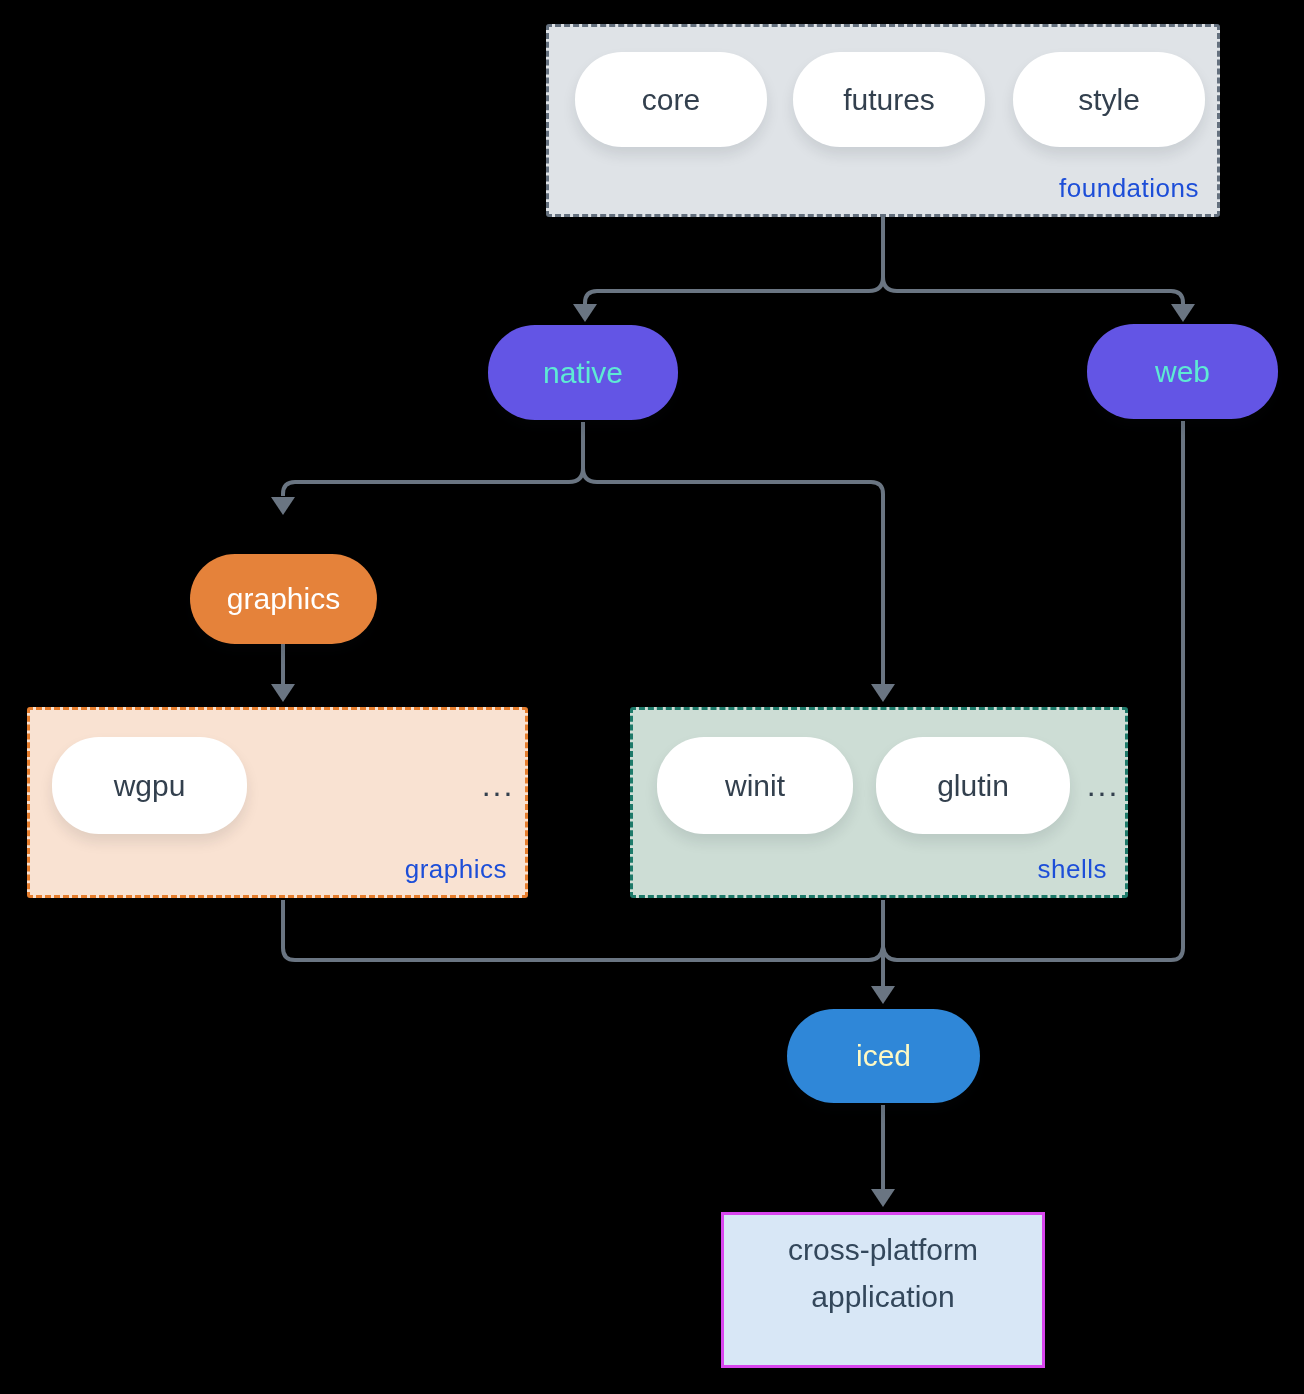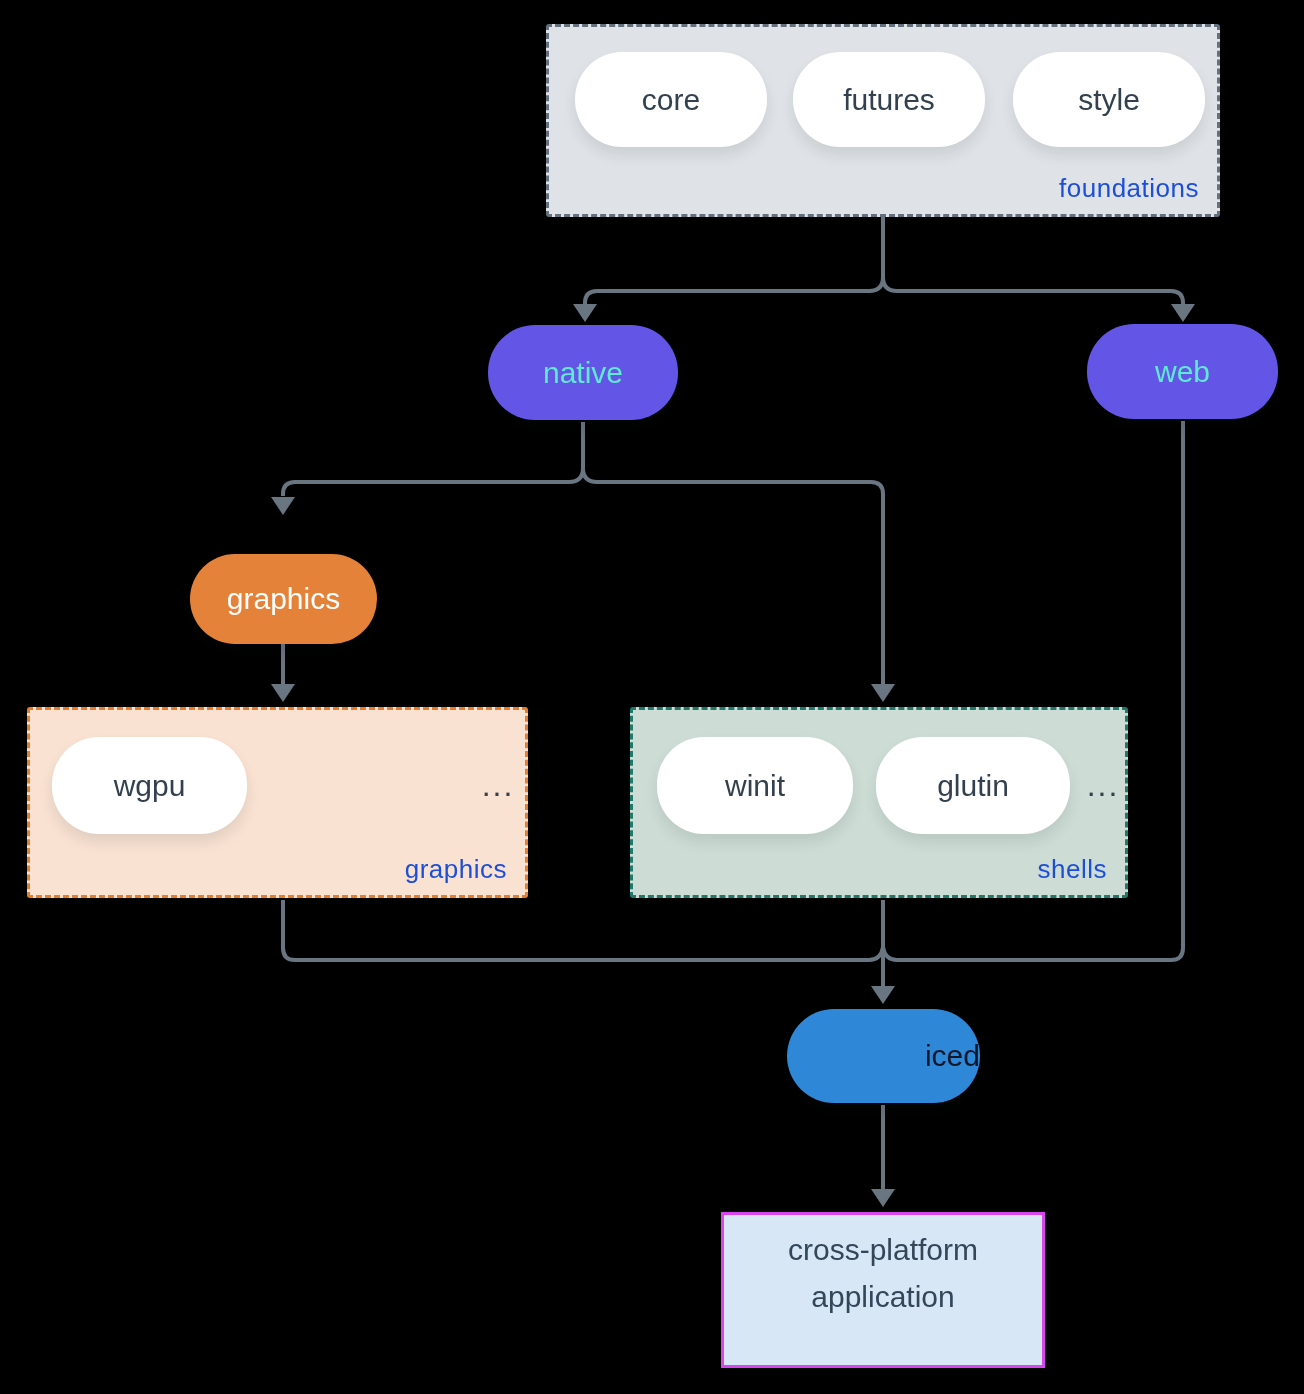--- a/index.html
+++ b/index.html
@@ -17,21 +17,21 @@
     background:#cdddd5;border:3px dashed #1e7a6a;}
   .group-label{position:absolute;right:18px;bottom:10px;font-size:26px;
     color:#1d4ed8;letter-spacing:0.5px;}
   
   .pill{position:absolute;display:flex;align-items:center;justify-content:center;
     border-radius:47px;font-size:30px;box-sizing:border-box;
     box-shadow:0 8px 14px rgba(20,30,40,0.10);}
   .pill-white{background:#ffffff;color:#33404e;}
   .pill-purple{background:#6355e5;color:#5eead4;}
   .pill-orange{background:#e5823a;color:#ffffff;margin-top:36px;}
-  .pill-blue{background:#2f87d8;color:#0f172a;justify-content:flex-end;}
+  .pill-blue{background:#2f87d8;color:#fef9c3;}
   .ellipsis{position:absolute;display:flex;align-items:center;justify-content:center;
     font-size:32px;color:#33404e;letter-spacing:2px;}
   
   .app-box{position:absolute;left:721px;top:1212px;width:324px;height:156px;
     box-sizing:border-box;background:#d8e7f6;border:3px solid #d946ef;
     display:flex;align-items:flex-start;justify-content:center;text-align:center;
     font-size:30px;line-height:1.55;color:#33475b;padding:12px 34px;}
   
   #wires{position:absolute;left:0;top:0;pointer-events:none;}
   #wires path{stroke:#6a7582;stroke-width:4;fill:none;}

